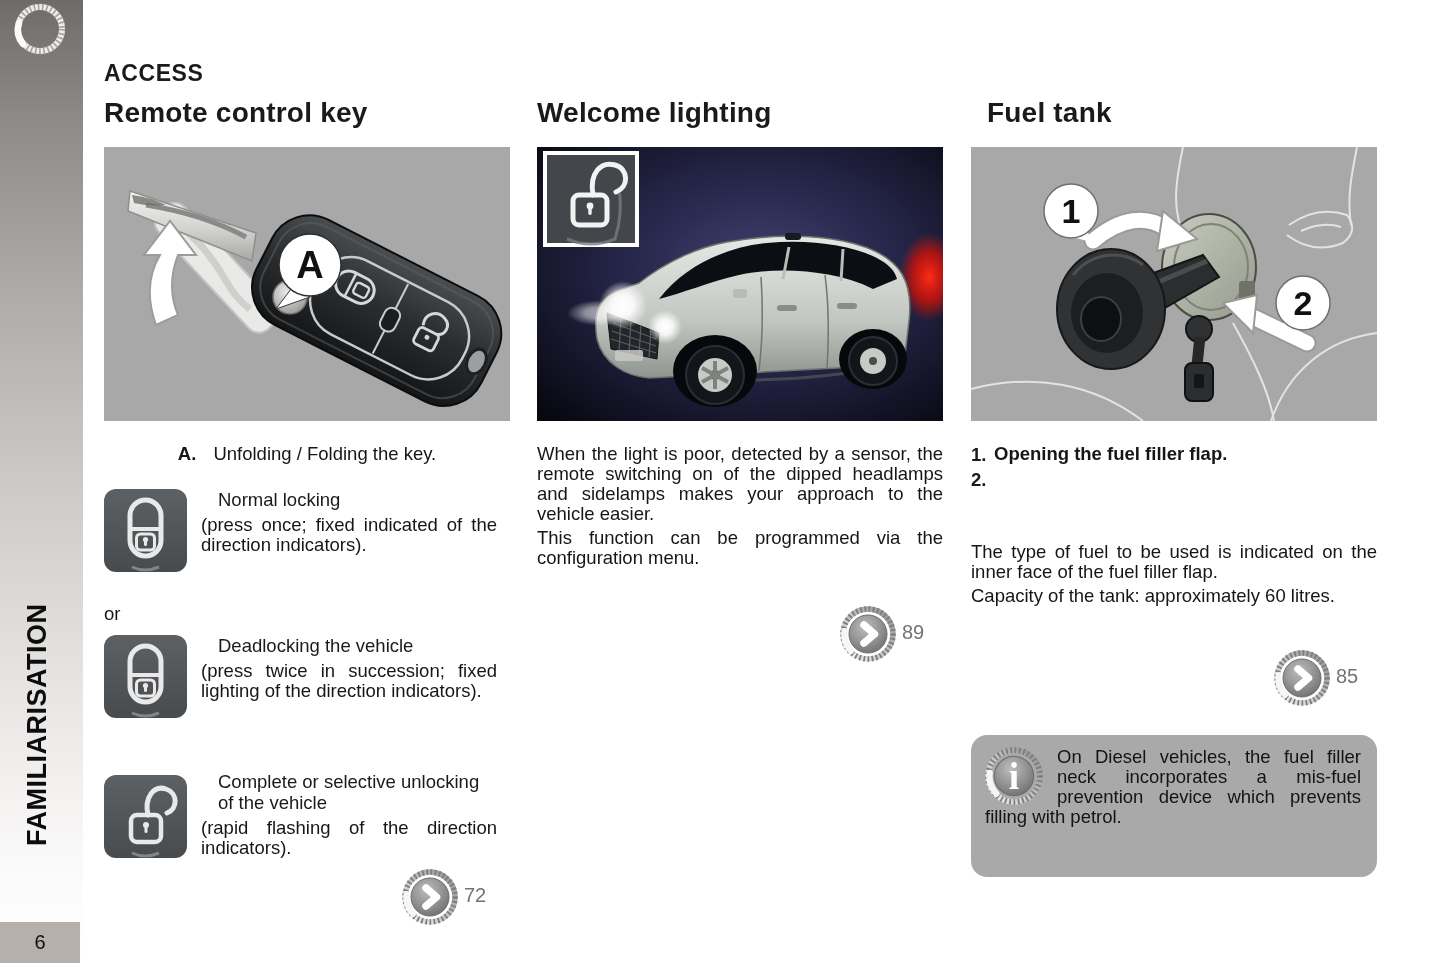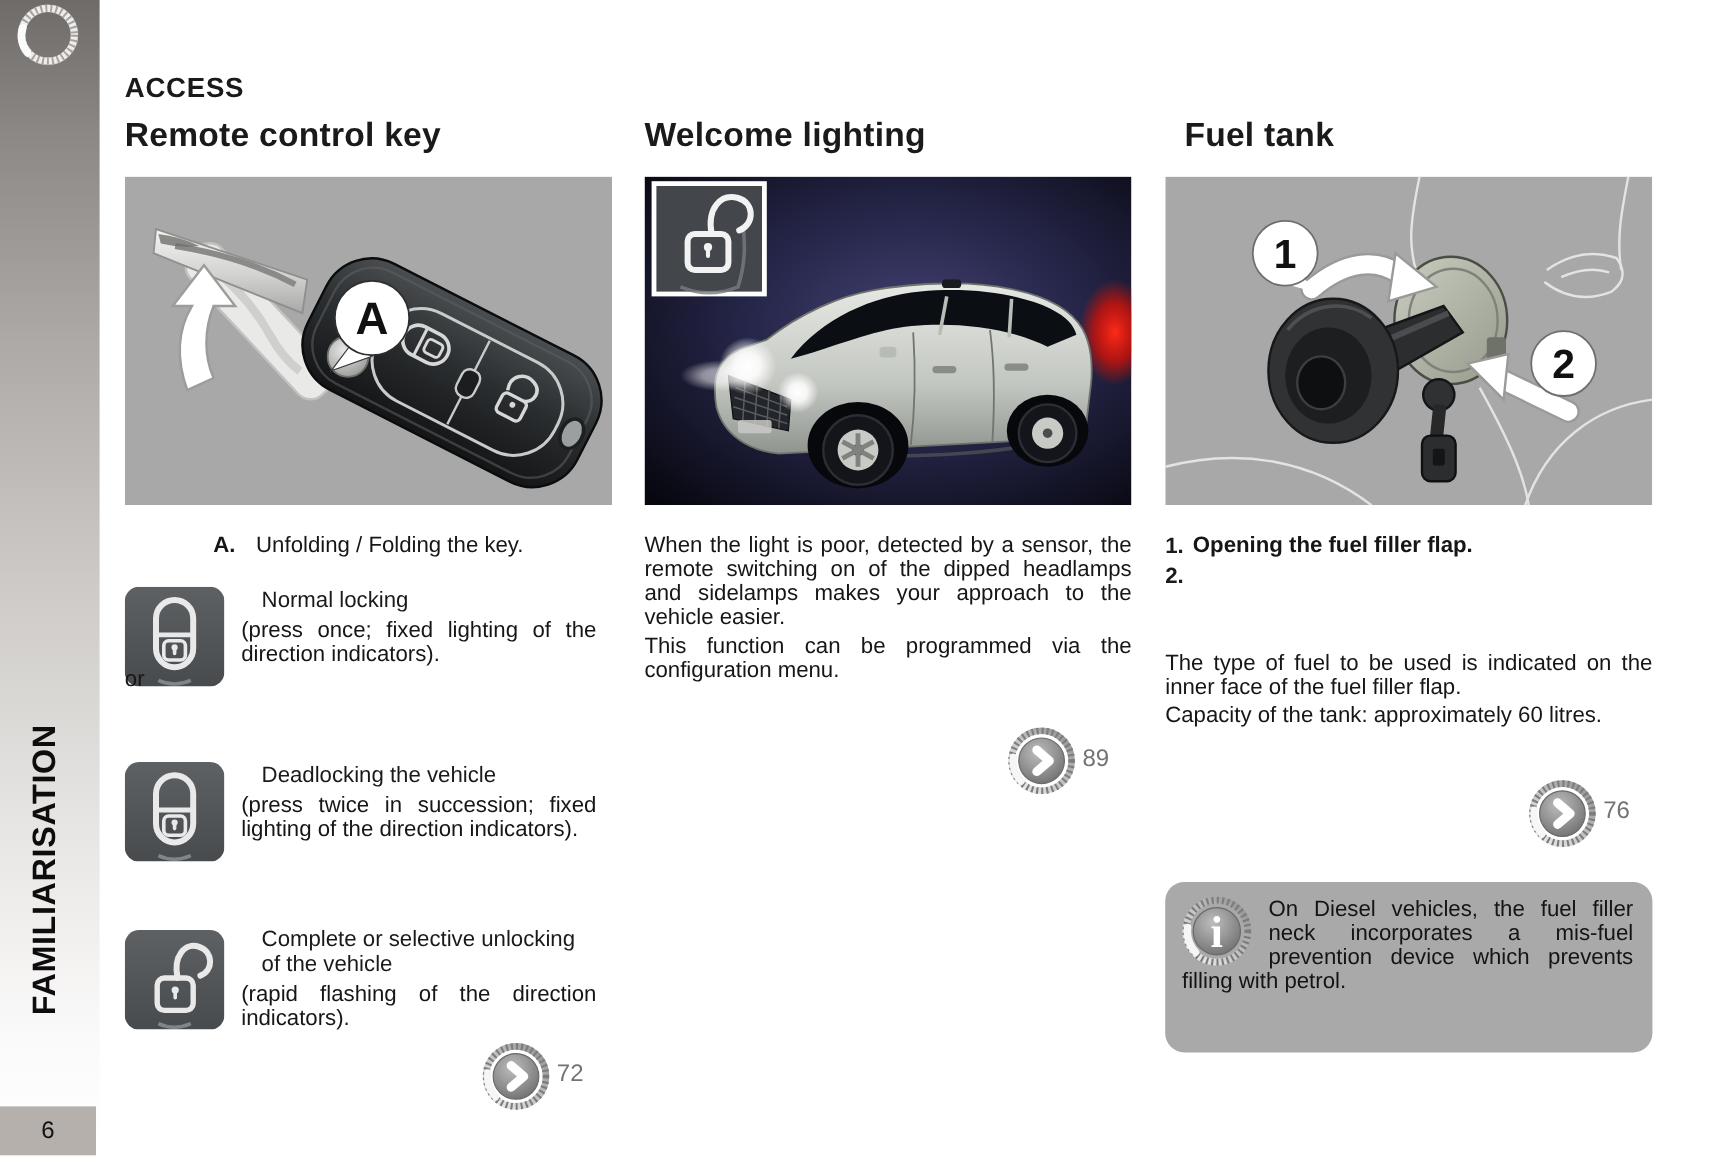--- a/index.html
+++ b/index.html
@@ -327,25 +327,25 @@
   <span style="margin-left:12px">Unfolding / Folding the key.</span>
 </div>
 
 <div class="abs fn-row" style="top:489px">
   <svg class="fn-icon" viewBox="0 0 83 83">
     <rect width="83" height="83" rx="12" fill="url(#iconBg)"></rect>
     <use href="#lock-closed"></use>
   </svg>
   <div class="fn-text">
     <div class="fn-title">Normal locking</div>
-    <div class="body-txt fn-detail">(press once; fixed lighting of the direction indicators).</div>
+    <div class="body-txt fn-detail">(press once; fixed indicated of the direction indicators).</div>
   </div>
 </div>
 
-<div class="abs body-txt" style="left:104px;top:556px;text-align:right">or</div>
+<div class="abs body-txt" style="left:104px;top:604px;text-align:right">or</div>
 
 <div class="abs fn-row" style="top:635px">
   <svg class="fn-icon" viewBox="0 0 83 83">
     <rect width="83" height="83" rx="12" fill="url(#iconBg)"></rect>
     <use href="#lock-closed"></use>
   </svg>
   <div class="fn-text">
     <div class="fn-title">Deadlocking the vehicle</div>
     <div class="body-txt fn-detail">(press twice in succession; fixed lighting of the direction indicators).</div>
   </div>
@@ -382,21 +382,21 @@
 <div class="abs" style="left:971px;top:469px;width:406px">
   <span class="step-num">2.</span>
 </div>
 
 <div class="abs body-txt" style="left:971px;top:542px;width:406px">The type of fuel to be used is indicated on the inner face of the fuel filler flap.</div>
 <div class="abs body-txt" style="left:971px;top:586px;width:392px">Capacity of the tank: approximately 60 litres.</div>
 
 <svg class="abs" style="left:1274px;top:650px" width="56" height="56">
   <use href="#nav-btn"></use>
 </svg>
-<div class="abs pageref-num" style="left:1336px;top:665px">76</div>
+<div class="abs pageref-num" style="left:1336px;top:665px">85</div>
 
 <div id="note-box" class="abs">
   <div id="note-inner">
     <div id="note-icon-wrap">
       <svg width="58" height="58" viewBox="0 0 56 56">
         <circle cx="28" cy="28" r="25" fill="none" stroke="url(#ringShine)" stroke-width="5.5"></circle>
         <circle cx="28" cy="28" r="25" fill="none" stroke="#7c7c7c" stroke-width="5.5" stroke-dasharray="1.7 2.5"></circle>
         <path d="M11 45 A25 25 0 0 1 4.5 25" fill="none" stroke="#f6f6f6" stroke-width="6" stroke-linecap="round"></path>
         <circle cx="28" cy="28" r="19" fill="url(#btnInner)" stroke="#6b6b6b" stroke-width="1"></circle>
         <text x="28" y="41" text-anchor="middle" font-family="Liberation Serif, serif" font-size="36" font-weight="bold" fill="#ffffff">i</text>

